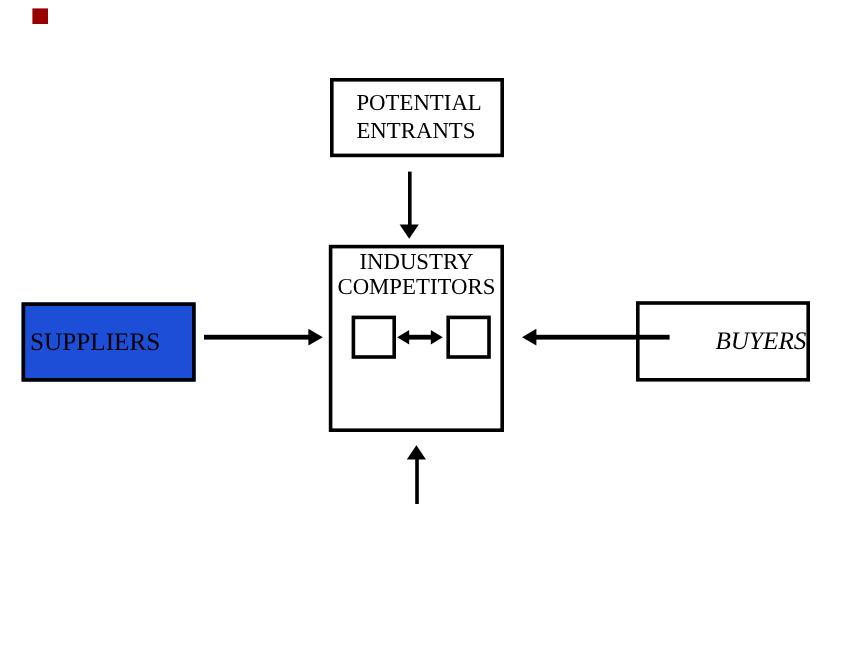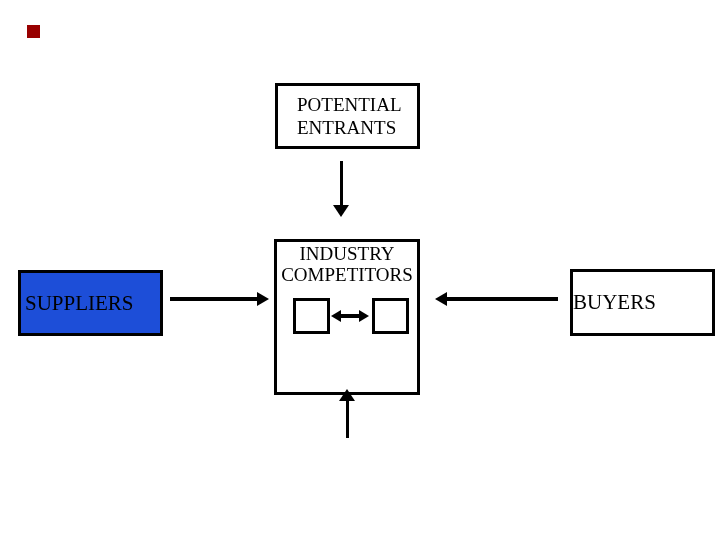--- a/index.html
+++ b/index.html
@@ -4,21 +4,20 @@
 <style>
   html, body { margin: 0; padding: 0; }
   #slide {
     position: relative;
     width: 720px;
     height: 420px;
     background: #ffffff;
     font-family: "Liberation Serif", "DejaVu Serif", serif;
     color: #000000;
     overflow: hidden;
-    margin-top: 18px;
   }
   .abs { position: absolute; }
 
   .marker {
     left: 27px; top: 7px; width: 13px; height: 13px;
     background: #990000;
   }
 
   .box {
     position: absolute;
@@ -28,21 +27,21 @@
   }
 
   .box-potential {
     left: 275px; top: 65px; width: 145px; height: 66px;
     display: flex; flex-direction: column; justify-content: center;
     padding-left: 19px; padding-right: 4px;
     font-size: 19px; line-height: 23px;
   }
 
   .box-competitors {
-    left: 274px; top: 221px; width: 146px; height: 156px; padding-left: 17px;
+    left: 274px; top: 204px; width: 146px; height: 156px; padding-left: 17px;
   }
   .ic-title {
     position: absolute; left: 0; right: 0; top: 1px;
     text-align: center; font-size: 19px; line-height: 21px;
   }
   .sq {
     position: absolute; box-sizing: border-box;
     width: 37px; height: 36px;
     border: 3px solid #000000; background: #ffffff;
     top: 56px;
@@ -56,23 +55,24 @@
 
   .box-suppliers {
     left: 18px; top: 252px; width: 145px; height: 66px;
     background: #1d4ed8;
     display: flex; align-items: center;
     padding-left: 4px;
     font-size: 21px;
   }
 
   .box-buyers {
-    left: 570px; top: 251px; width: 145px; height: 67px;
-    display: flex; align-items: center; justify-content: flex-start;
+    left: 530px; top: 251px; width: 145px; height: 67px;
+    display: flex; align-items: center; justify-content: flex-end;
     font-size: 21px;
+    font-style: italic;
   }
 
   .box-substitutes {
     left: 275px; top: 432px; width: 146px; height: 66px;
     display: flex; align-items: center; justify-content: center;
     font-size: 20px;
   }
 
   
   .line { position: absolute; background: #000000; }

